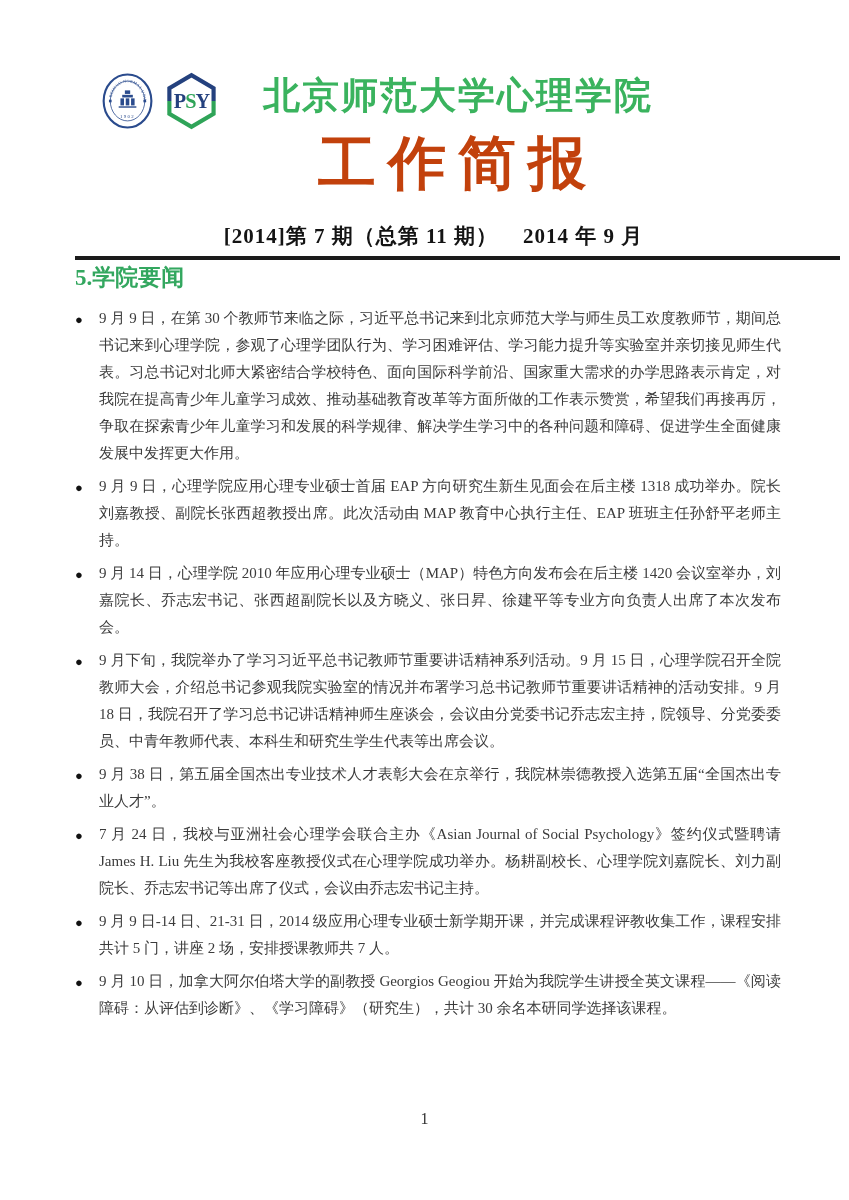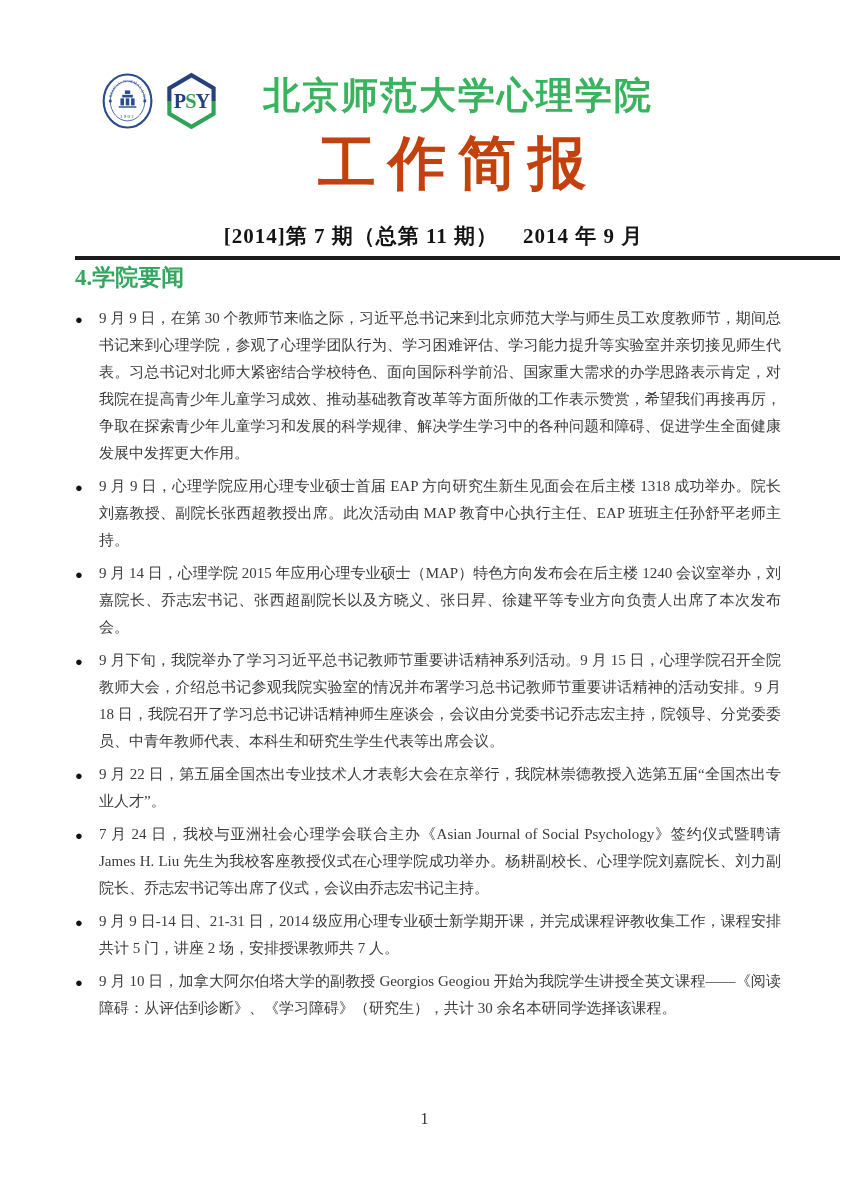--- a/index.html
+++ b/index.html
@@ -90,41 +90,41 @@
     <div class="org-title">北京师范大学心理学院</div>
     <div class="doc-title">工作简报</div>
   </div>
 
   <div class="issue-line">[2014]第 7 期（总第 11 期）    2014 年 9 月</div>
 
   <div class="rule"></div>
 
   <main class="content">
 
-    <h2 class="section-heading">4.学院要闻</h2>
+    <h2 class="section-heading">5.学院要闻</h2>
 
     <div class="item">
       <span class="bullet">●</span>
       <p>9 月 9 日，在第 30 个教师节来临之际，习近平总书记来到北京师范大学与师生员工欢度教师节，期间总书记来到心理学院，参观了心理学团队行为、学习困难评估、学习能力提升等实验室并亲切接见师生代表。习总书记对北师大紧密结合学校特色、面向国际科学前沿、国家重大需求的办学思路表示肯定，对我院在提高青少年儿童学习成效、推动基础教育改革等方面所做的工作表示赞赏，希望我们再接再厉，争取在探索青少年儿童学习和发展的科学规律、解决学生学习中的各种问题和障碍、促进学生全面健康发展中发挥更大作用。</p>
     </div>
     <div class="item">
       <span class="bullet">●</span>
       <p>9 月 9 日，心理学院应用心理专业硕士首届 EAP 方向研究生新生见面会在后主楼 1318 成功举办。院长刘嘉教授、副院长张西超教授出席。此次活动由 MAP 教育中心执行主任、EAP 班班主任孙舒平老师主持。</p>
     </div>
     <div class="item">
       <span class="bullet">●</span>
-      <p>9 月 14 日，心理学院 2015 年应用心理专业硕士（MAP）特色方向发布会在后主楼 1240 会议室举办，刘嘉院长、乔志宏书记、张西超副院长以及方晓义、张日昇、徐建平等专业方向负责人出席了本次发布会。</p>
+      <p>9 月 14 日，心理学院 2010 年应用心理专业硕士（MAP）特色方向发布会在后主楼 1420 会议室举办，刘嘉院长、乔志宏书记、张西超副院长以及方晓义、张日昇、徐建平等专业方向负责人出席了本次发布会。</p>
     </div>
     <div class="item">
       <span class="bullet">●</span>
       <p>9 月下旬，我院举办了学习习近平总书记教师节重要讲话精神系列活动。9 月 15 日，心理学院召开全院教师大会，介绍总书记参观我院实验室的情况并布署学习总书记教师节重要讲话精神的活动安排。9 月 18 日，我院召开了学习总书记讲话精神师生座谈会，会议由分党委书记乔志宏主持，院领导、分党委委员、中青年教师代表、本科生和研究生学生代表等出席会议。</p>
     </div>
     <div class="item">
       <span class="bullet">●</span>
-      <p>9 月 22 日，第五届全国杰出专业技术人才表彰大会在京举行，我院林崇德教授入选第五届“全国杰出专业人才”。</p>
+      <p>9 月 38 日，第五届全国杰出专业技术人才表彰大会在京举行，我院林崇德教授入选第五届“全国杰出专业人才”。</p>
     </div>
     <div class="item">
       <span class="bullet">●</span>
       <p>7 月 24 日，我校与亚洲社会心理学会联合主办《Asian Journal of Social Psychology》签约仪式暨聘请 James H. Liu 先生为我校客座教授仪式在心理学院成功举办。杨耕副校长、心理学院刘嘉院长、刘力副院长、乔志宏书记等出席了仪式，会议由乔志宏书记主持。</p>
     </div>
 
 
     <div class="item">
       <span class="bullet">●</span>
       <p>9 月 9 日-14 日、21-31 日，2014 级应用心理专业硕士新学期开课，并完成课程评教收集工作，课程安排共计 5 门，讲座 2 场，安排授课教师共 7 人。</p>

